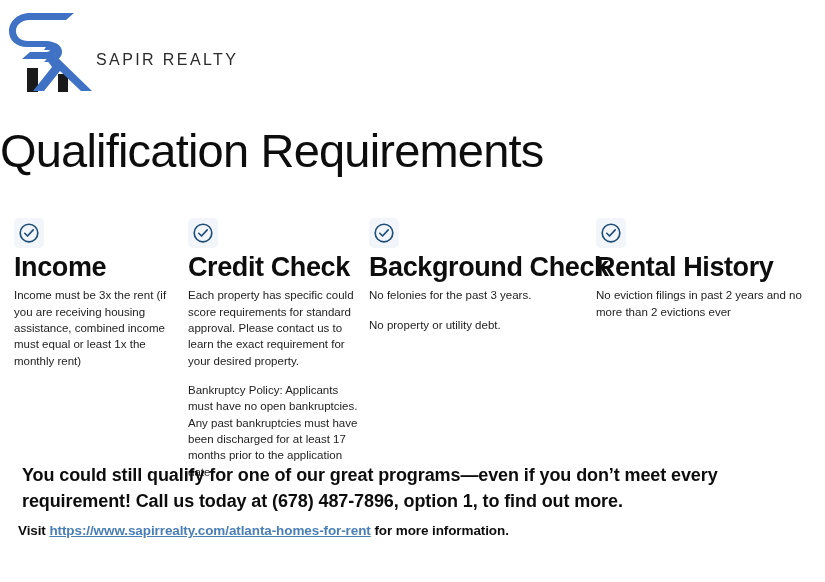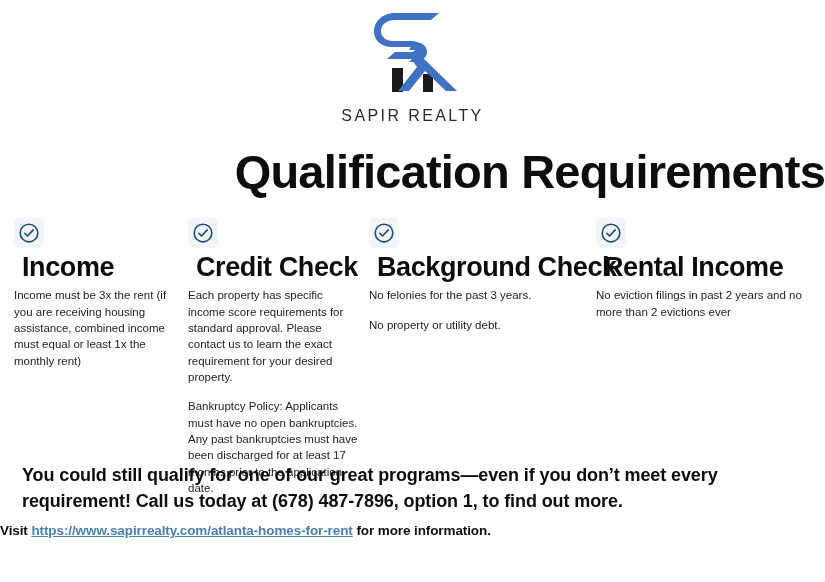--- a/index.html
+++ b/index.html
@@ -14,42 +14,42 @@
     font-family: "Liberation Sans", sans-serif;
     color: #111111;
     position: relative;
   }
 
   
   .logo-block {
     width: 100%;
     padding-top: 12px;
     display: flex;
-    flex-direction: column;
+    flex-direction: row;
     align-items: center;
   }
   .logo-mark {
     width: 96px;
     height: 92px;
     display: block;
   }
   .logo-wordmark {
     margin-top: 3px;
     font-size: 16px;
     letter-spacing: 2.4px;
     color: #2b2b2b;
     font-weight: 400;
     font-family: "Liberation Sans", sans-serif;
   }
 
   
   .page-title {
-    text-align: right;
+    text-align: left;
     font-size: 47px;
-    font-weight: bold;
+    font-weight: normal;
     letter-spacing: -0.8px;
     color: #0d0d0d;
     margin: 22px 0 0 0;
     line-height: 1.05;
   }
 
   
   .columns {
     position: absolute;
     top: 218px;
@@ -77,21 +77,21 @@
     margin-bottom: 4px;
   }
   .check-icon { display: block; }
 
   .col-title {
     font-size: 27px;
     font-weight: bold;
     color: #0d0d0d;
     letter-spacing: -0.4px;
     line-height: 1.12;
-    margin: 0 0 5px 8px;
+    margin: 0 0 5px 0;
     white-space: nowrap;
   }
   .col-body {
     font-size: 11.5px;
     line-height: 1.42;
     color: #1d1d1d;
     margin: 0 0 13px 0;
   }
   .col-body:last-child { margin-bottom: 0; }
 
@@ -104,21 +104,21 @@
     font-size: 18px;
     font-weight: bold;
     line-height: 1.45;
     color: #0d0d0d;
     letter-spacing: -0.1px;
   }
 
   
   .footer-line {
     position: absolute;
-    left: 0;
+    left: 18px;
     top: 523px;
     width: 800px;
     font-size: 13.5px;
     font-weight: bold;
     color: #0d0d0d;
     letter-spacing: -0.1px;
   }
   .footer-link {
     color: #4a7fb5;
     text-decoration: underline;
@@ -160,21 +160,21 @@
   </div>
 
   <div class="col col-1">
     <div class="icon-wrap">
       <svg class="check-icon" width="22" height="22" viewBox="0 0 24 24">
         <circle cx="12" cy="12" r="9.6" fill="none" stroke="#1f4e79" stroke-width="1.8"></circle>
         <path d="M7.4 12.3 L10.4 15.3 L16.6 8.6" fill="none" stroke="#1f4e79" stroke-width="1.8" stroke-linecap="round" stroke-linejoin="round"></path>
       </svg>
     </div>
     <div class="col-title">Credit Check</div>
-    <p class="col-body">Each property has specific income score requirements for standard approval. Please contact us to learn the exact requirement for your desired property.</p>
+    <p class="col-body">Each property has specific could score requirements for standard approval. Please contact us to learn the exact requirement for your desired property.</p>
     <p class="col-body">Bankruptcy Policy: Applicants must have no open bankruptcies. Any past bankruptcies must have been discharged for at least 17 months prior to the application date.</p>
   </div>
 
   <div class="col col-2">
     <div class="icon-wrap">
       <svg class="check-icon" width="22" height="22" viewBox="0 0 24 24">
         <circle cx="12" cy="12" r="9.6" fill="none" stroke="#1f4e79" stroke-width="1.8"></circle>
         <path d="M7.4 12.3 L10.4 15.3 L16.6 8.6" fill="none" stroke="#1f4e79" stroke-width="1.8" stroke-linecap="round" stroke-linejoin="round"></path>
       </svg>
     </div>
@@ -183,21 +183,21 @@
     <p class="col-body">No property or utility debt.</p>
   </div>
 
   <div class="col col-3">
     <div class="icon-wrap">
       <svg class="check-icon" width="22" height="22" viewBox="0 0 24 24">
         <circle cx="12" cy="12" r="9.6" fill="none" stroke="#1f4e79" stroke-width="1.8"></circle>
         <path d="M7.4 12.3 L10.4 15.3 L16.6 8.6" fill="none" stroke="#1f4e79" stroke-width="1.8" stroke-linecap="round" stroke-linejoin="round"></path>
       </svg>
     </div>
-    <div class="col-title">Rental Income</div>
+    <div class="col-title">Rental History</div>
     <p class="col-body">No eviction filings in past 2 years and no more than 2 evictions ever</p>
   </div>
 
 </div>
 
 <div class="callout">You could still qualify for one of our great programs—even if you don’t meet every requirement! Call us today at (678) 487-7896, option 1, to find out more.</div>
 
 <div class="footer-line">
   <span>Visit </span><a class="footer-link" href="#">https://www.sapirrealty.com/atlanta-homes-for-rent</a><span> for more information.</span>
 </div>

